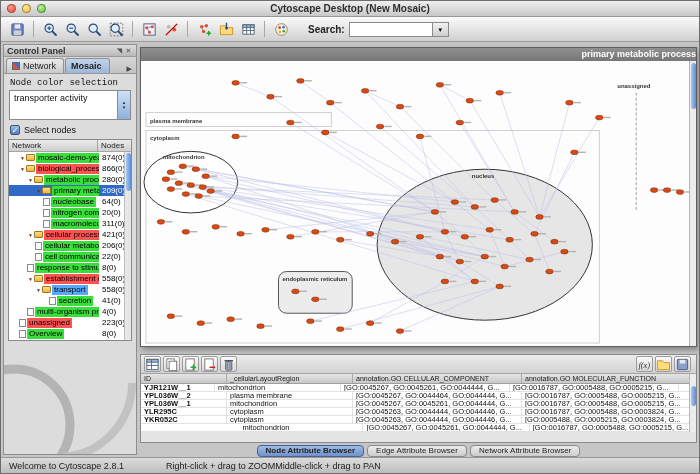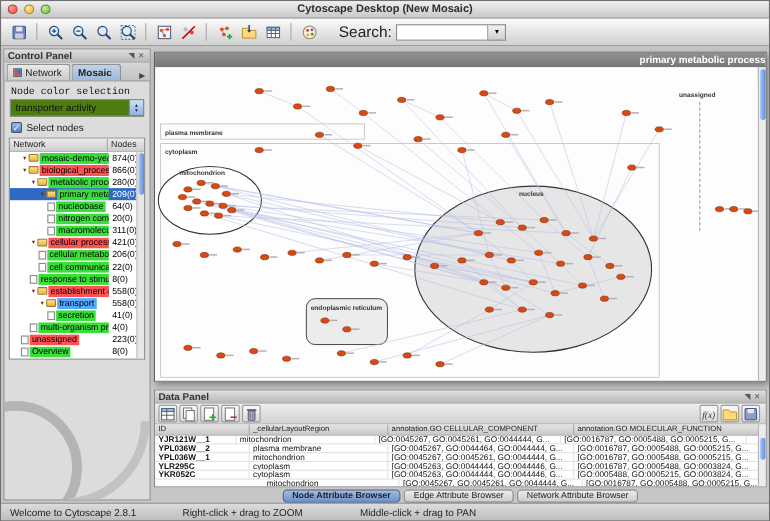--- a/index.html
+++ b/index.html
@@ -12,42 +12,42 @@
   .light { width:9px; height:9px; border-radius:50%; border:1px solid rgba(0,0,0,.35); }
   .light.red { background:radial-gradient(circle at 35% 30%, #ff9a8a, #ee4b36); }
   .light.yellow { background:radial-gradient(circle at 35% 30%, #ffe9a0, #f5b52e); }
   .light.green { background:radial-gradient(circle at 35% 30%, #c6f2a4, #59c22f); }
   .wtitle { text-align:center; font-size:10px; font-weight:bold; color:#2e2e2e; line-height:15px; }
 
   
   .toolbar { position:absolute; top:16px; left:0; right:0; height:25px; background:linear-gradient(#fbfbfb,#d0d0d0); border-bottom:1px solid #9a9a9a; display:flex; align-items:center; padding:0 5px; }
   .tb-btn { width:20px; height:20px; border:none; background:transparent; border-radius:3px; display:flex; align-items:center; justify-content:center; padding:0; margin:0 1px; }
   .tb-sep { width:1px; height:16px; background:#a8a8a8; margin:0 5px; }
-  .search-label { font-size:14px; color:#222; margin-left:16px; margin-right:4px; }
+  .search-label { font-size:10px; color:#222; margin-left:16px; margin-right:4px;font-weight:bold; }
   .search-input { width:84px; height:15px; font-size:9px; border:1px solid #8a8a8a; background:#fff; padding:0 3px; }
   .search-btn { width:16px; height:15px; font-size:7px; line-height:13px; border:1px solid #8a8a8a; border-left:none; background:linear-gradient(#f2f2f2,#cfcfcf); padding:0; }
 
   .content { position:absolute; top:41px; left:0; right:0; bottom:16px; background:#c6c6c6; }
 
   
   .panel-header { height:12px; background:linear-gradient(#dedede,#b9b9b9); border-bottom:1px solid #9a9a9a; display:flex; align-items:center; padding:0 3px; }
   .panel-header .ph-title { font-size:9px; font-weight:bold; color:#333; flex:1; }
   .mini-btn { font-size:7px; color:#555; width:9px; text-align:center; cursor:default; }
 
   
   .control-panel { position:absolute; left:2px; top:2px; width:134px; bottom:2px; background:#dcdcdc; border:1px solid #8f8f8f; overflow:hidden; }
   .cp-tabs { height:17px; display:flex; align-items:flex-end; background:linear-gradient(#d7d7d7,#c3c3c3); border-bottom:1px solid #979797; padding-left:2px; }
   .cp-tab { font-size:9px; color:#222; padding:2px 7px 2px 5px; border:1px solid #909090; border-bottom:none; border-radius:3px 3px 0 0; background:linear-gradient(#eaeaea,#cacaca); margin-right:1px; display:flex; align-items:center; gap:3px; }
   .cp-tab.selected { background:linear-gradient(#c3d3ea,#9db8d9); font-weight:bold; }
   .cp-tab-arrow { margin-left:auto; font-size:7px; color:#444; padding:0 4px; }
   .tab-ico { width:8px; height:8px; background:
      linear-gradient(45deg,#e05030 0 50%, #4070d0 50% 100%); border:1px solid #666; }
   .cp-body { position:relative; height:calc(100% - 30px); }
   .cp-label { font-size:9px; color:#111; margin:4px 0 2px 6px;font-family:Liberation Mono, monospace; }
-  .combo { position:relative; margin:0 5px; height:16px; background:#4d7c0f; border:1px solid #8a8a8a; font-size:9px; line-height:14px; padding-left:4px; color:#111; overflow:hidden; }
+  .combo { position:relative; margin:0 5px; height:30px; background:#ffffff; border:1px solid #8a8a8a; font-size:9px; line-height:14px; padding-left:4px; color:#111; overflow:hidden; }
   .combo-arrows { position:absolute; right:0; top:0; bottom:0; width:13px; background:linear-gradient(#cfe0f7,#8fb0dd); border-left:1px solid #8a8a8a; display:flex; flex-direction:column; align-items:center; justify-content:center; font-size:4.5px; color:#234; line-height:5px; }
   .check-row { display:flex; align-items:center; gap:4px; margin:5px 6px 4px 6px; font-size:9px; color:#111; }
   .checkbox { width:10px; height:10px; border:1px solid #456; border-radius:2px; background:linear-gradient(#9cc0f0,#4a7ecb); color:#fff; font-size:8px; line-height:9px; text-align:center; }
 
   .tree-panel { position:relative; margin:1px 4px 0 4px; height:202px; background:#fff; border:1px solid #8a8a8a; overflow:hidden; }
   .tree-header { height:12px; display:flex; background:linear-gradient(#ececec,#cfcfcf); border-bottom:1px solid #a5a5a5; font-size:8px; color:#222; }
   .tree-header .c1 { width:89px; padding-left:3px; border-right:1px solid #a5a5a5; line-height:11px; }
   .tree-header .c2 { flex:1; padding-left:3px; line-height:11px; }
   .tree-rows { position:absolute; top:12px; left:0; right:7px; bottom:0; overflow:hidden; }
   .tree-row { position:relative; height:11px; display:flex; align-items:center; font-size:8px; white-space:nowrap; }
@@ -87,21 +87,21 @@
   .dp-td { border-right:1px solid #e2e2e2; padding-left:3px; line-height:8px; overflow:hidden; white-space:nowrap; color:#111; }
   .dp-td.idcell { font-weight:bold; }
   .dp-scrollbar { position:absolute; top:0; right:0; bottom:0; width:7px; background:#ececec; border-left:1px solid #b5b5b5; }
   .dp-tabs { position:absolute; left:0; right:0; top:91px; height:12px; display:flex; justify-content:center; gap:3px; }
   .dp-tab { font-size:8px; line-height:10px; padding:0 8px; border:1px solid #8a8a8a; border-radius:4px; background:linear-gradient(#ececec,#cccccc); color:#222; }
   .dp-tab.selected { background:linear-gradient(#9fbce6,#6f92cc); border-color:#49618f; font-weight:bold; }
 
   
   .statusbar { position:absolute; bottom:0; left:0; right:0; height:16px; background:linear-gradient(#dcdcdc,#bdbdbd); border-top:1px solid #979797; display:flex; align-items:center; font-size:9px; color:#222; padding-left:8px; }
   .statusbar .s2 { margin-left:42px; }
-  .statusbar .s3 { margin-left:52px; }
+  .statusbar .s3 { }
 </style>
 </head>
 <body>
 
 <div class="window">
 
   <div class="titlebar">
     <div class="lights">
       <span class="light red"></span>
       <span class="light yellow"></span>
@@ -340,21 +340,21 @@
               </div>
               <div class="tree-row">
                 <div class="tr-left" style="padding-left: 26px;">
                   <span class="tree-arrow">▼</span>
                   <span class="ico ico-folder"></span>
                   <span class="chip blue">transport</span>
                 </div>
                 <span class="count">558(0)</span>
               </div>
               <div class="tree-row">
-                <div class="tr-left" style="padding-left: 34px;">
+                <div class="tr-left" style="padding-left: 34px; justify-content: center;">
                   <span class="ico ico-doc"></span>
                   <span class="chip green">secretion</span>
                 </div>
                 <span class="count">41(0)</span>
               </div>
               <div class="tree-row">
                 <div class="tr-left" style="padding-left: 18px;">
                   <span class="ico ico-doc"></span>
                   <span class="chip green">multi-organism pro</span>
                 </div>
@@ -618,25 +618,20 @@
             <text x="478" y="27" font-size="6" fill="#333333" font-family="Liberation Sans, sans-serif" font-weight="bold">unassigned</text>
           </svg>
       </div>
       <div class="nv-scrollbar">
           <div class="sthumb" style="height:46px;margin-top:2px;"></div>
         </div>
     </div>
 
     <div class="data-panel">
       <div class="dp-main">
-        <div class="panel-header">
-          <span class="ph-title">Data Panel</span>
-          <span class="mini-btn">◥</span>
-          <span class="mini-btn">✕</span>
-        </div>
         <div class="dp-toolbar">
           <span id="dp-icons-left" style="display:flex;">
               <button class="dp-btn">
                 <svg viewBox="0 0 16 16" width="15" height="15">
                   <rect x="2" y="2.5" width="12" height="11" fill="#fff" stroke="#567"></rect>
                   <rect x="2" y="2.5" width="12" height="3" fill="#9cb8e0" stroke="#567"></rect>
                   <line x1="7" y1="2.5" x2="7" y2="13.5" stroke="#567"></line>
                   <line x1="2" y1="9" x2="14" y2="9" stroke="#567"></line>
                 </svg>
               </button>

